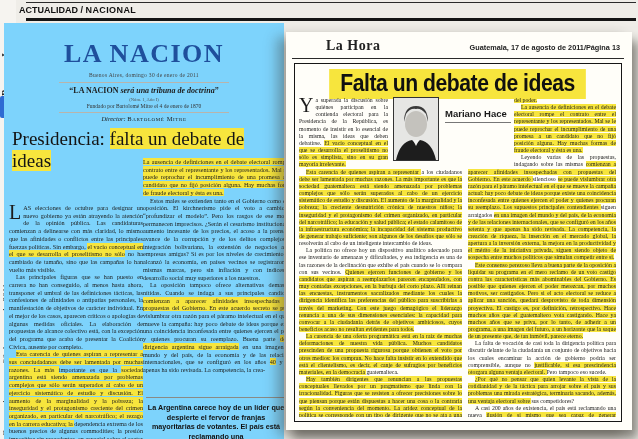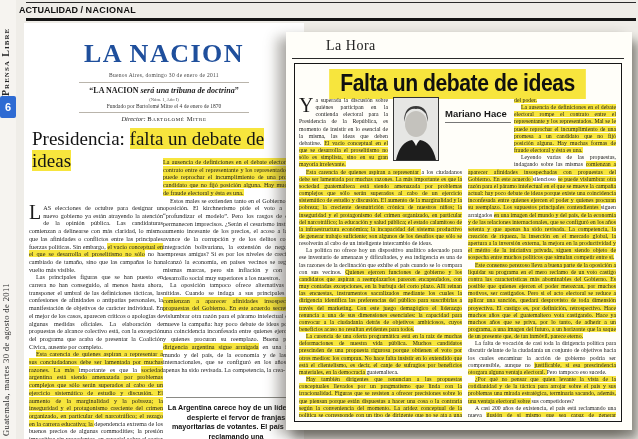--- a/index.html
+++ b/index.html
@@ -16,21 +16,21 @@
            color:#fff;font-family:"Liberation Sans",sans-serif;font-weight:bold;font-size:11px;
            line-height:22px;text-align:center;border-radius:2px;}
   
   #topline{position:absolute;left:26px;top:2px;width:610px;border-top:1px solid #2b2b2b;}
   #kicker{position:absolute;left:19px;top:5px;font-family:"Liberation Sans",sans-serif;
           font-size:9px;color:#111;}
   #kicker .k1{font-weight:bold;}
   #kicker .k2{font-weight:bold;letter-spacing:.4px;}
   #thickbar{position:absolute;left:26px;top:18px;width:610px;height:3px;background:#151515;}
   
-  #nacion{position:absolute;left:24px;top:23px;width:280px;height:416px;background:#ffffff;overflow:hidden;}
+  #nacion{position:absolute;left:4px;top:23px;width:280px;height:416px;background:#7dd3fc;overflow:hidden;}
   #nacion .center{text-align:center;}
   .nmast{position:absolute;top:16px;left:0;width:100%;font-weight:bold;font-size:26px;
          color:#1f4f9c;letter-spacing:1.5px;}
   .ndate{position:absolute;top:49px;left:0;width:100%;font-size:5.5px;color:#444;letter-spacing:.3px;}
   .nrule{position:absolute;left:55px;width:170px;border-top:1px solid #b9b4ab;}
   .nmotto{position:absolute;top:63px;left:0;width:100%;font-size:8px;font-weight:bold;}
   .nmotto .it{font-style:italic;}
   .nnum{position:absolute;top:74px;left:0;width:100%;font-size:4.6px;color:#555;}
   .nfound{position:absolute;top:80px;left:0;width:100%;font-size:5.5px;color:#333;}
   .ndir{position:absolute;top:92px;left:0;width:100%;font-size:6.5px;}
@@ -45,21 +45,21 @@
   #ncol1{top:181px;left:5px;width:134px;height:235px;}
   #ncol2{top:135px;left:139px;width:152px;height:238px;}
   .npull{position:absolute;top:374px;left:142px;width:140px;height:42px;border-top:1px solid #8a8a85;
          padding-top:5px;font-family:"Liberation Sans",sans-serif;font-weight:bold;font-size:7.2px;
          line-height:9.5px;text-align:center;color:#111;overflow:hidden;}
   .dc{float:left;font-size:20px;line-height:16px;padding-right:2px;}
   .hl{background:#f7e53d;}
   
   #lahora{position:absolute;left:286px;top:32px;width:346px;height:398px;background:#fffef9;
           box-shadow:-9px 5px 12px rgba(60,55,45,.38),6px 9px 10px rgba(40,38,30,.5);}
-  .hmast{position:absolute;left:40px;top:6px;font-weight:normal;font-size:14px;letter-spacing:.5px;color:#222;}
+  .hmast{position:absolute;left:40px;top:6px;font-weight:bold;font-size:14px;letter-spacing:.5px;color:#222;}
   .hdate{position:absolute;right:12px;top:11px;font-family:"Liberation Sans",sans-serif;
          font-weight:bold;font-size:7.3px;color:#222;}
   .hrule{position:absolute;left:6px;right:8px;top:26px;border-top:1.5px solid #2a2a2a;}
   .hframe{position:absolute;left:8px;top:31px;width:326px;height:357px;border:1.5px solid #161616;
           background:#fffef9;overflow:hidden;}
   .hhead{position:absolute;top:5px;left:0;width:100%;text-align:center;}
   .hhead span{display:inline-block;background:#f7e53d;padding:1px 12px 2px;
               font-family:"Liberation Sans",sans-serif;font-weight:bold;font-size:23px;
               letter-spacing:-.5px;transform:scaleX(.92);color:#101010;}
   .hphoto{position:absolute;left:98px;top:33px;width:44px;height:62px;border:1px solid #333;background:#ededed;}
@@ -105,20 +105,21 @@
   <div id="ncol2" class="ncol cols">
       <p><span class="hl">La ausencia de definiciones en el debate electoral rompe el contrato entre el representante y los representados. Mal se le puede reprochar el incumplimiento de una promesa a un candidato que no fijó posición alguna. Hay muchas formas de fraude electoral y ésta es una.</span></p>
       <p><span>Estos males se extienden tanto en el Gobierno como en la oposición. El kirchnerismo pide el voto a cambio de “profundizar el modelo”. Pero los rasgos de ese modelo permanecen imprecisos. ¿Serán el cesarismo institucional, el aumento incesante de los precios, el acoso a la prensa, el avance de la corrupción y de los delitos complejos, la integración bolivariana, la extensión de negocios a las empresas amigas? Si es por los niveles de crecimiento que alcanzó la economía, en países vecinos se registraron las mismas marcas, pero sin inflación y con índices de desarrollo social muy superiores a los nuestros.</span></p>
       <p><span>La oposición tampoco ofrece alternativas demasiado nítidas. Cuando se indaga a sus principales candidatos </span><span class="hl">comienzan a aparecer afinidades insospechadas con propuestas del Gobierno. En este acuerdo secreto se puede</span><span> vislumbrar otra razón para el páramo intelectual en el que se mueve la campaña: hay poco debate de ideas porque existe una coincidencia inconfesada entre quienes ejercen el poder y quienes procuran su reemplazo. Buena parte </span><span class="hl">de la dirigencia argentina sigue arraigada</span><span> en una imagen del mundo y del país, de la economía y de las relaciones internacionales, que se configuró en los años </span><span class="hl">40</span><span> y que apenas ha sido revisada. La competencia, la crea-</span></p>
     </div>
   <div class="npull">La Argentina carece hoy de un líder que despierte el fervor de franjas mayoritarias de votantes. El país está reclamando una</div>
 </div>
 
 <div id="lahora">
   <div class="hmast">La Hora</div>
+  <div class="hdate">Guatemala, 17 de agosto de 2011/Página 13</div>
   <div class="hrule"></div>
   <div class="hframe">
     <div class="hhead"><span>Falta un debate de ideas</span></div>
     <div class="hphoto">
       <svg width="44" height="62" viewBox="0 0 44 62">
         <rect width="44" height="62" fill="#e6e6e4"></rect>
         <ellipse cx="22" cy="26" rx="11" ry="13" fill="#c4c2bd"></ellipse>
         <path d="M10 24 Q10 8 22 8 Q34 8 34 24 L32 16 Q27 10 22 11 Q16 10 12 16 Z" fill="#3a3a3a"></path>
         <path d="M2 62 Q6 44 18 42 L22 46 L26 42 Q38 44 42 62 Z" fill="#1d1d1d"></path>
         <path d="M19 42 L22 48 L25 42 Z" fill="#f2f2f0"></path>

